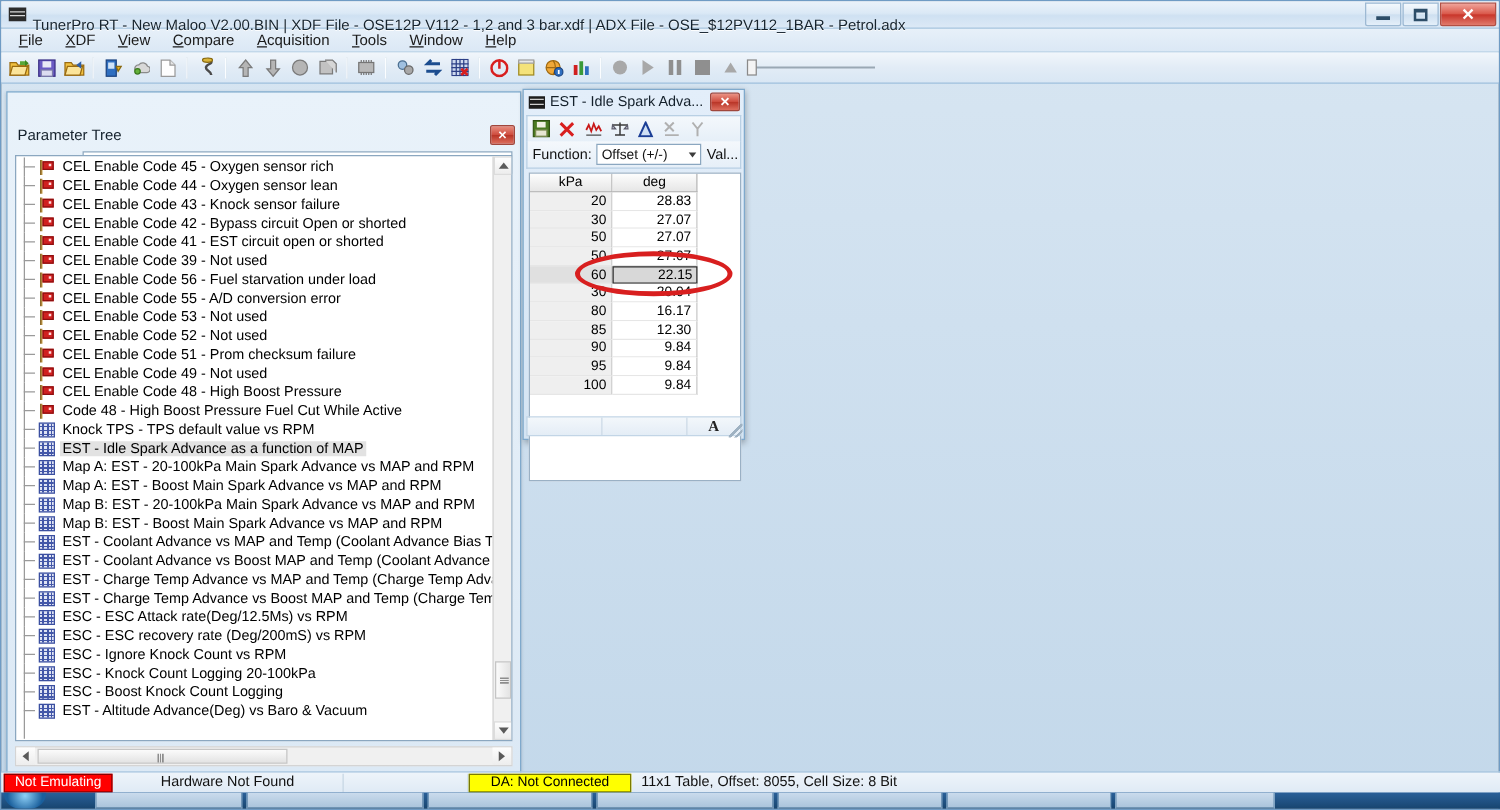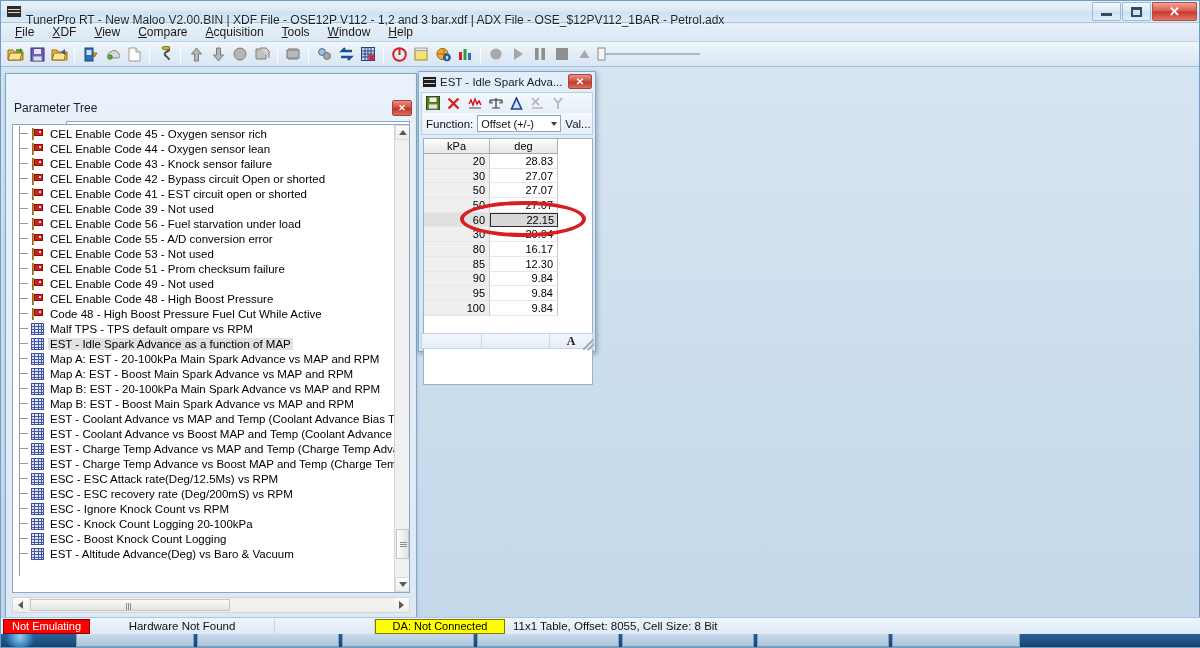--- a/index.html
+++ b/index.html
@@ -635,20 +635,29 @@
             </span>
             <span class="lbl">CEL Enable Code 53 - Not used</span>
           </div>
           <div class="tree-row">
             <span class="vline"></span>
             <span class="dash"></span>
             <span class="icon-flag">
               <span class="pole"></span>
               <span class="cloth"></span>
             </span>
+            <span class="lbl">CEL Enable Code 52 - Not used</span>
+          </div>
+          <div class="tree-row">
+            <span class="vline"></span>
+            <span class="dash"></span>
+            <span class="icon-flag">
+              <span class="pole"></span>
+              <span class="cloth"></span>
+            </span>
             <span class="lbl">CEL Enable Code 51 - Prom checksum failure</span>
           </div>
           <div class="tree-row">
             <span class="vline"></span>
             <span class="dash"></span>
             <span class="icon-flag">
               <span class="pole"></span>
               <span class="cloth"></span>
             </span>
             <span class="lbl">CEL Enable Code 49 - Not used</span>
@@ -668,21 +677,21 @@
             <span class="icon-flag">
               <span class="pole"></span>
               <span class="cloth"></span>
             </span>
             <span class="lbl">Code 48 - High Boost Pressure Fuel Cut While Active</span>
           </div>
           <div class="tree-row">
             <span class="vline"></span>
             <span class="dash"></span>
             <span class="icon-grid"></span>
-            <span class="lbl">Malf TPS - TPS default ompare vs RPM</span>
+            <span class="lbl">Knock TPS - TPS default value vs RPM</span>
           </div>
           <div class="tree-row selected">
             <span class="vline"></span>
             <span class="dash"></span>
             <span class="icon-grid"></span>
             <span class="lbl">EST - Idle Spark Advance as a function of MAP</span>
           </div>
           <div class="tree-row">
             <span class="vline"></span>
             <span class="dash"></span>

